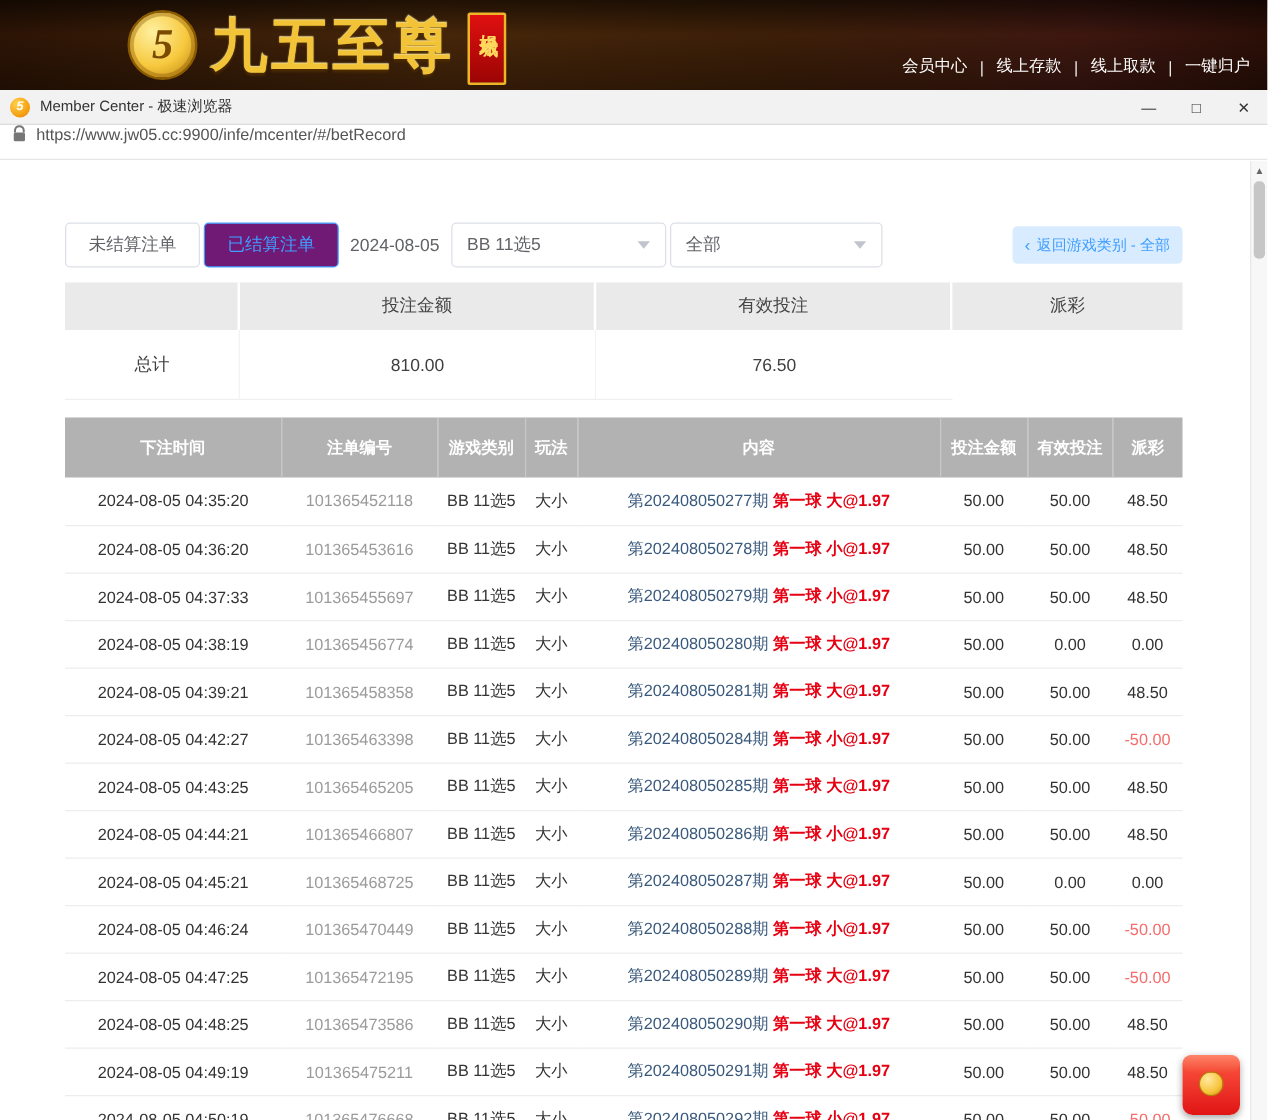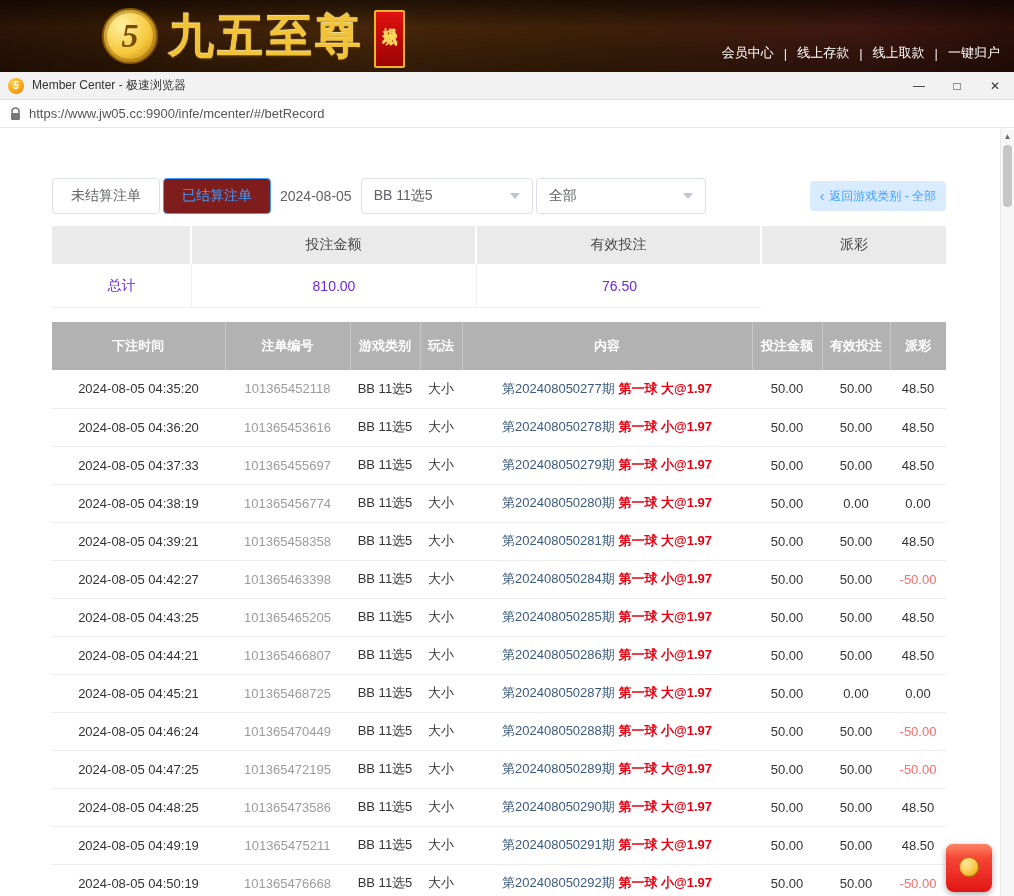--- a/index.html
+++ b/index.html
@@ -37,54 +37,54 @@
     background:radial-gradient(circle at 35% 30%,#ffd24d,#f59a0b 70%,#c96a02);
     display:flex; align-items:center; justify-content:center;
     color:#fff; font-size:10px; font-weight:bold; font-style:italic; }
   .win-title { margin-left:8px; font-size:12px; color:#333; }
   .win-controls { position:absolute; right:0; top:0; height:100%; display:flex; }
   .win-btn { width:38px; height:100%; display:flex; align-items:center; justify-content:center;
     font-size:12px; color:#333; cursor:pointer; }
 
   
   .addressbar { height:28px; background:#fff; border-bottom:1px solid #e5e5e5;
-    display:flex; align-items:center; padding-left:10px; gap:8px; }
+    display:flex; padding-left:10px; gap:8px; }
   .url { font-size:13px; color:#555; }
 
   
   .content { padding:30px 68px 0 52px; }
   .panel-header { display:flex; justify-content:space-between; align-items:center; }
   .panel-title { font-size:16px; font-weight:bold; color:#333; }
   .collapse-btn { cursor:pointer; display:flex; align-items:center; }
 
   .filters { display:flex; align-items:center; margin-top:20px; gap:3px; }
   .btn { height:36px; padding:0 18px; border:1px solid #dcdfe6; border-radius:4px;
     background:#fff; color:#606266; font-size:14px; display:flex; align-items:center; cursor:pointer; }
-  .btn.active { border-color:#409eff; color:#409eff; background:#7f1d1d; }
+  .btn.active { border-color:#409eff; color:#409eff; background:#701a75; }
   .date { font-size:14px; color:#606266; margin:0 6px; cursor:pointer; white-space:nowrap; }
   .select { height:36px; border:1px solid #dcdfe6; border-radius:4px; background:#fff;
     display:flex; align-items:center; justify-content:space-between; padding:0 12px;
     font-size:14px; color:#606266; cursor:pointer; }
   .select.s1 { width:172px; }
   .select.s2 { width:170px; }
   .caret { width:0; height:0; border-left:5px solid transparent; border-right:5px solid transparent;
     border-top:6px solid #c0c4cc; }
   .spacer { flex:1; }
   .back-btn { height:30px; background:#d9ecff; color:#409eff; font-size:12px; border-radius:4px;
     display:flex; align-items:center; padding:0 10px; gap:5px; cursor:pointer; white-space:nowrap; }
   .back-icon { font-size:14px; line-height:1; }
 
   
   .summary { margin-top:12px; }
   .s-row { display:grid; grid-template-columns:140px 285px 285px 184px; }
   .s-head .s-cell { background:#eaeaea; height:38px; display:flex; align-items:center;
     justify-content:center; font-size:14px; color:#444; border-right:2px solid #fff; }
   .s-head .s-cell:last-child { border-right:none; }
-  .s-body .s-cell { background:#fff; height:44px; display:flex; align-items:center;
-    justify-content:center; font-size:14px; color:#6d28d9;
+  .s-body .s-cell { background:#fff; height:56px; display:flex; align-items:center;
+    justify-content:center; font-size:14px; color:#404040;
     border-right:1px solid #f2f2f2; border-bottom:1px solid #f0f0f0; }
   .s-body .s-cell:last-child { border-right:none; }
 
   
   .bet-table { width:100%; border-collapse:collapse; margin-top:14px; table-layout:fixed; }
   .bet-table col.c1{width:173px} .bet-table col.c2{width:125px} .bet-table col.c3{width:70px}
   .bet-table col.c4{width:42px}  .bet-table col.c5{width:290px} .bet-table col.c6{width:70px}
   .bet-table col.c7{width:68px}  .bet-table col.c8{width:56px}
   .bet-table th { background:#b2b2b2; color:#fff; font-size:13px; font-weight:bold; height:48px;
     text-align:center; border-right:1px solid #c8c8c8; }

